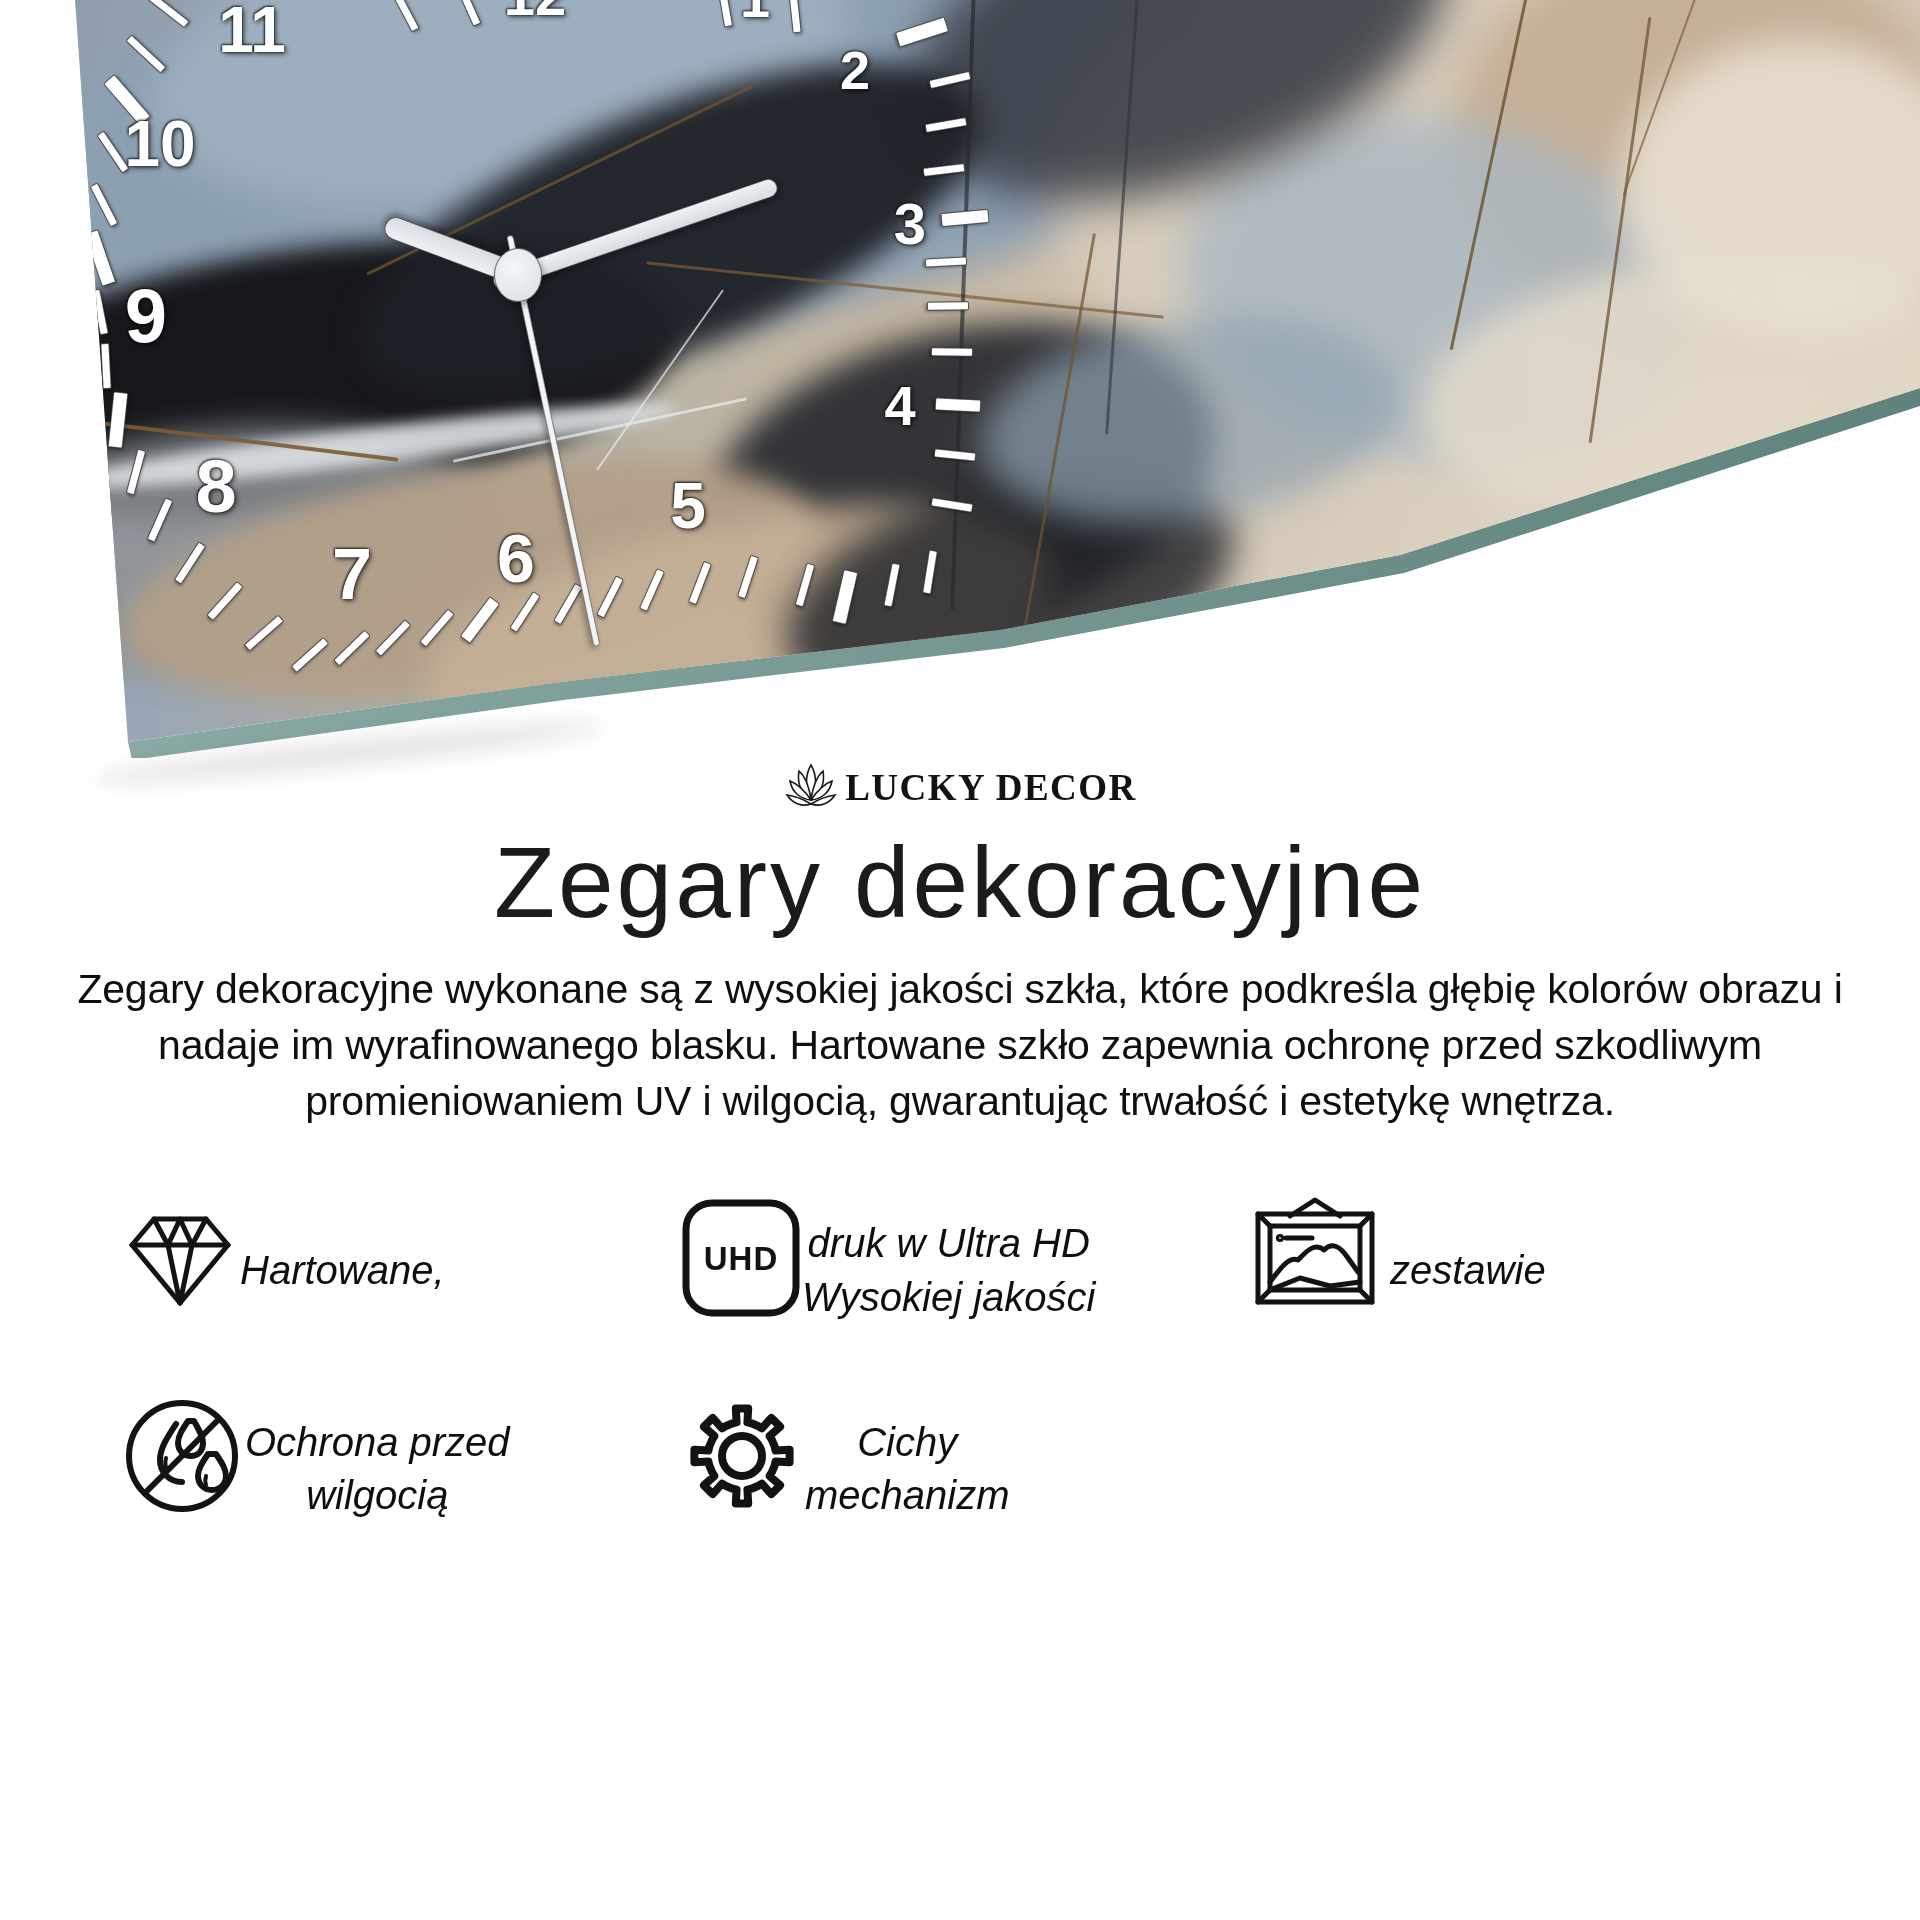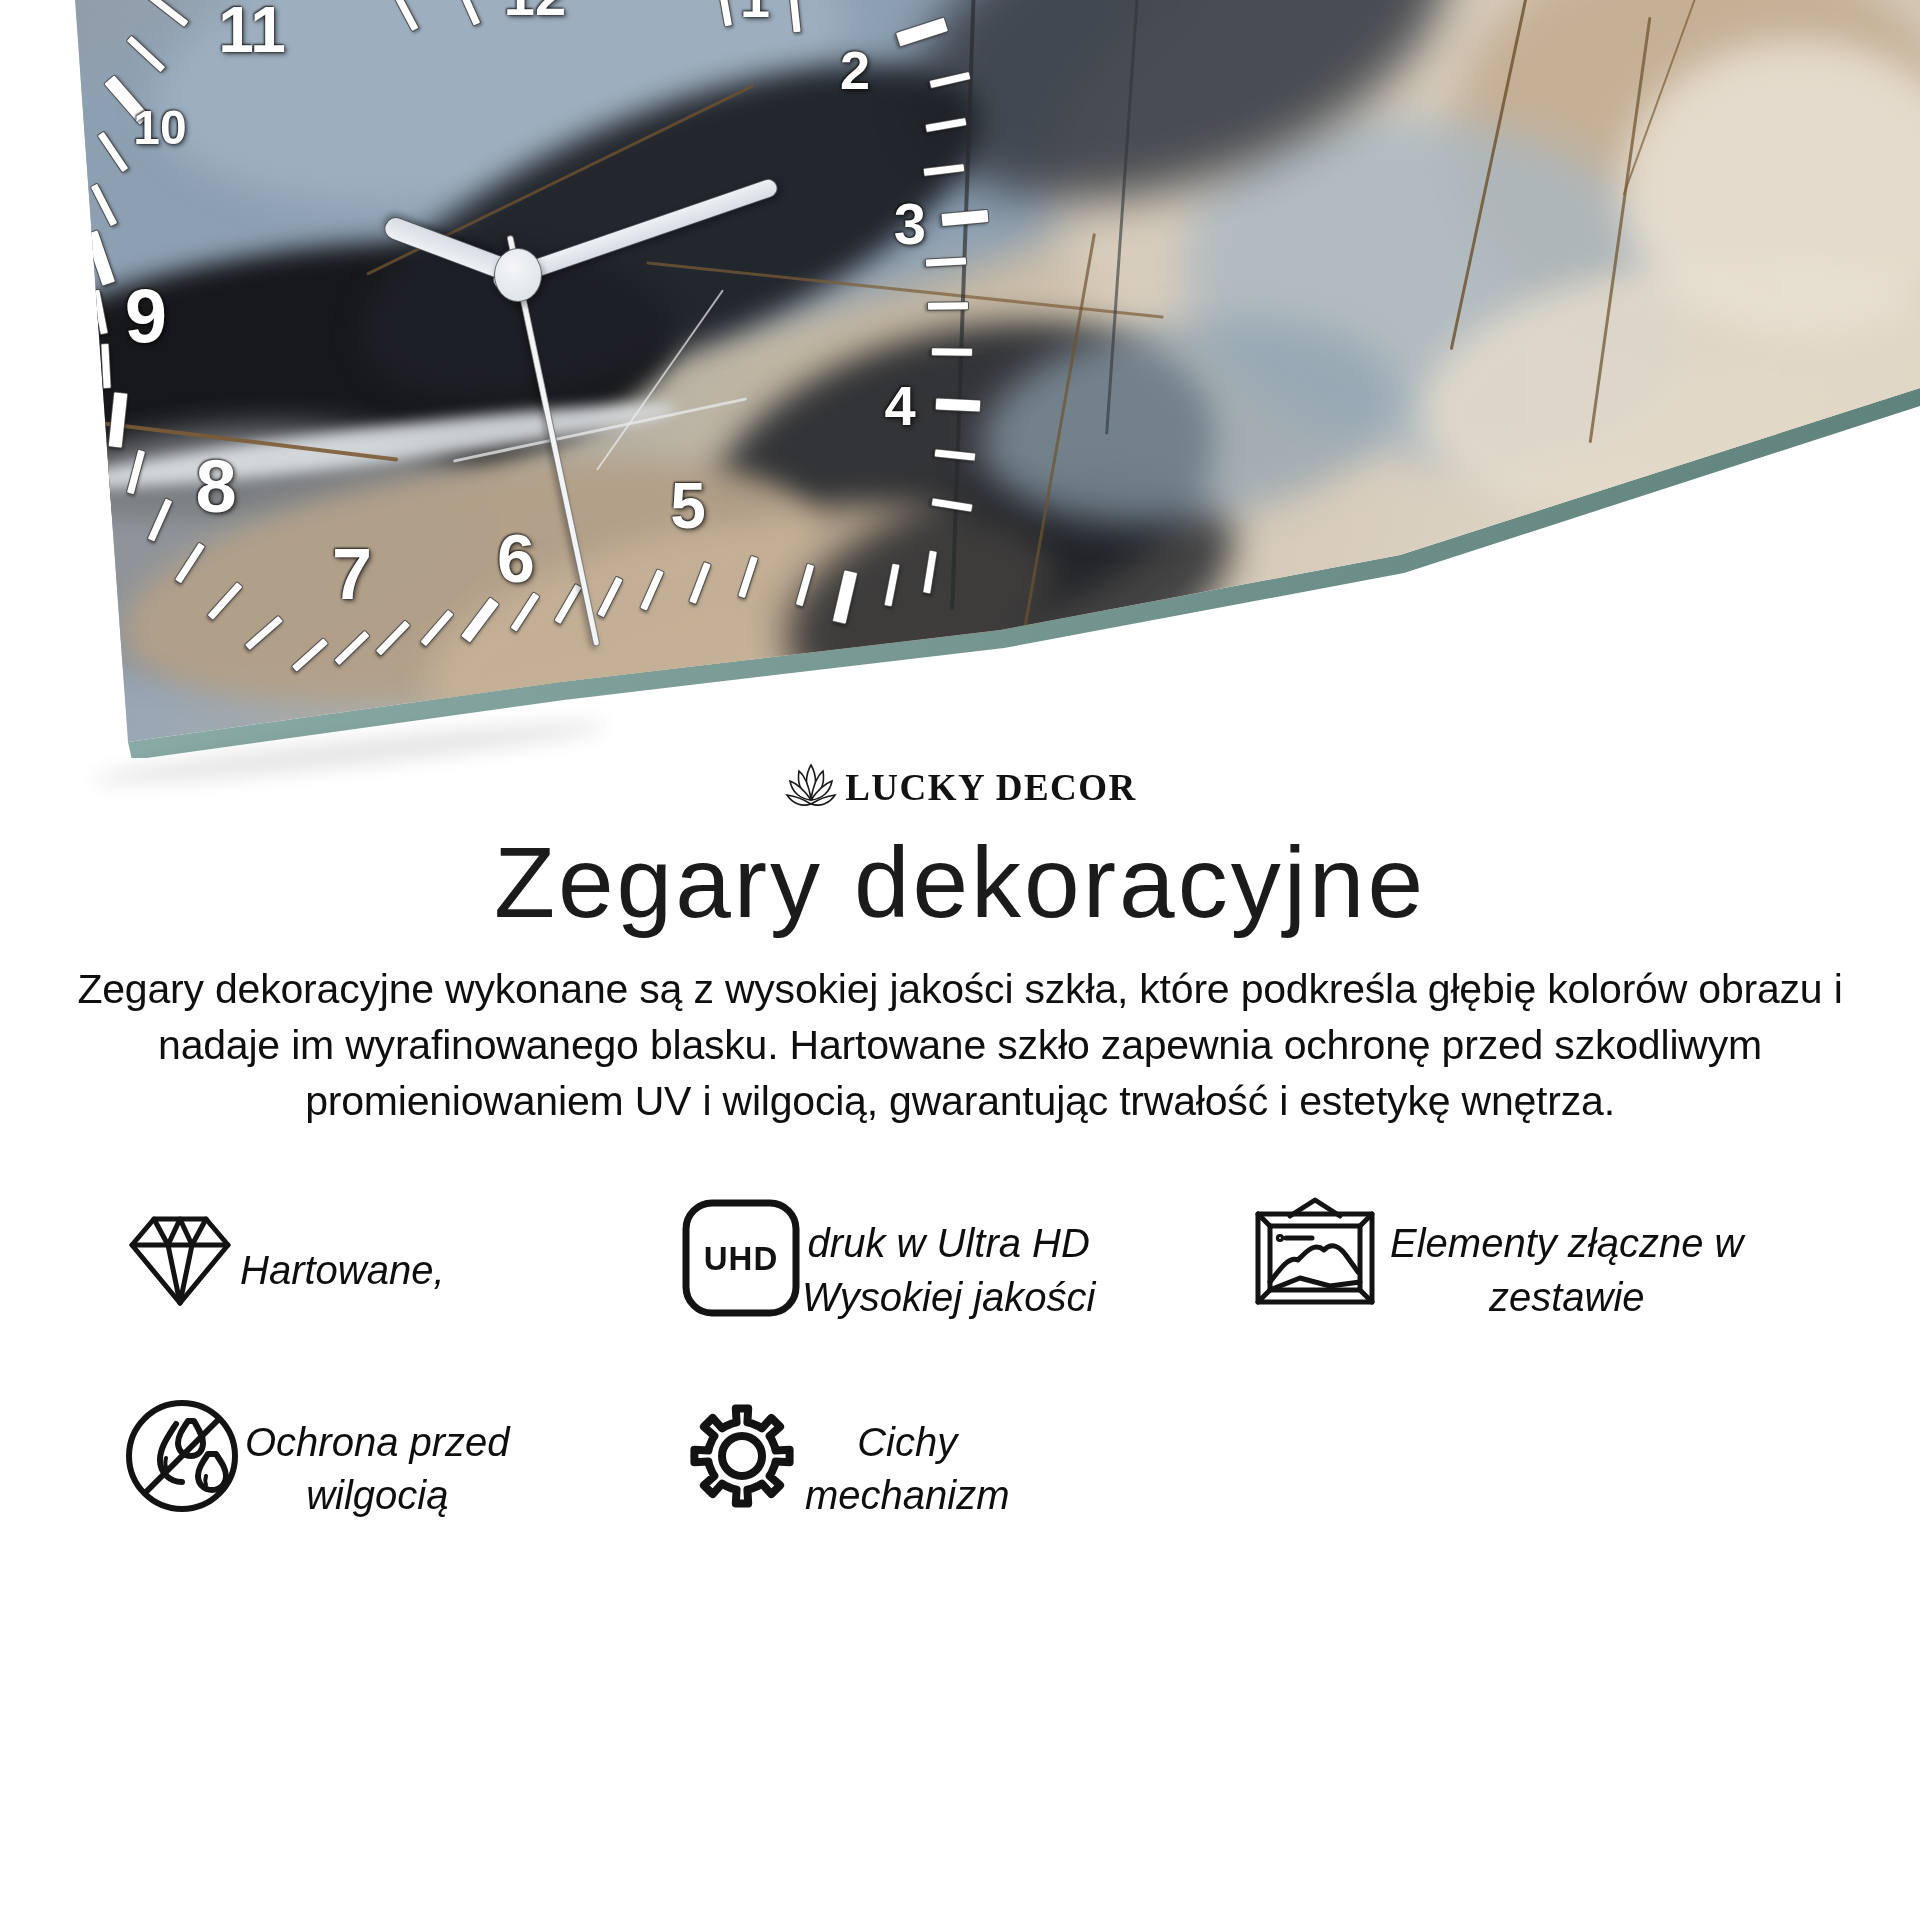--- a/index.html
+++ b/index.html
@@ -133,21 +133,21 @@
       <span class="numeral" style="left: 535px; top: -4px; font-size: 56px;">12</span>
       <span class="numeral" style="left: 755px; top: -2px; font-size: 54px;">1</span>
       <span class="numeral" style="left: 855px; top: 70px; font-size: 54px;">2</span>
       <span class="numeral" style="left: 910px; top: 224px; font-size: 58px;">3</span>
       <span class="numeral" style="left: 900px; top: 406px; font-size: 56px;">4</span>
       <span class="numeral" style="left: 688px; top: 506px; font-size: 64px;">5</span>
       <span class="numeral" style="left: 516px; top: 558px; font-size: 68px;">6</span>
       <span class="numeral" style="left: 352px; top: 574px; font-size: 72px;">7</span>
       <span class="numeral" style="left: 216px; top: 487px; font-size: 74px;">8</span>
       <span class="numeral" style="left: 146px; top: 316px; font-size: 76px;">9</span>
-      <span class="numeral" style="left: 160px; top: 128px; font-size: 48px;">10</span>
+      <span class="numeral" style="left: 160px; top: 144px; font-size: 64px;">10</span>
       <span class="numeral" style="left: 252px; top: 30px; font-size: 64px;">11</span>
       <div class="hand second" style="left: 478px; top: 270.5px; width: 418px; height: 5px; transform-origin: 40px 50%; transform: rotate(78deg);"></div>
       <div class="hand" style="left: 504px; top: 262.5px; width: 154px; height: 21px; transform-origin: 14px 50%; transform: rotate(-159.4deg);"></div>
       <div class="hand" style="left: 492px; top: 264.5px; width: 298px; height: 17px; transform-origin: 26px 50%; transform: rotate(-19deg);"></div>
       <div class="pivot" style="left: 518px; top: 275px;"></div>
     </div>
 </div>
 
 <div class="brand-row">
   <svg width="56" height="56" viewBox="0 0 56 56" style="stroke:#1a1a1a;fill:#fff;stroke-width:1.6;">
@@ -202,21 +202,20 @@
           <line x1="132" y1="20" x2="120" y2="32"></line>
       <line x1="18" y1="108" x2="30" y2="96"></line>
           <line x1="132" y1="108" x2="120" y2="96"></line>
       <circle cx="40" cy="44" r="1.6"></circle>
           <line x1="46" y1="44" x2="72" y2="44"></line>
       <path d="M30 88 C42 72 50 62 58 66 C66 58 74 48 84 56 C92 48 100 52 108 64 L118 78"></path>
       <path d="M30 96 L60 84 L90 92 L120 88"></path>
     </svg>
       </div>
       <div class="feature-label">
-        <div>Elementy złączne w</div>
         <div>zestawie</div>
       </div>
     </div>
     <div class="feature">
       <div class="icon-box">
         <svg class="fi" width="125" height="125" viewBox="0 0 125 125" stroke-width="6">
       <circle cx="62" cy="62" r="53"></circle>
       <line x1="99" y1="25" x2="25" y2="99"></line>
       <path d="M56 30 C47 44 40 54 40 66 C40 79 50 88 62 88"></path>
       <path d="M78 25 C72 34 68 40 68 47 C68 55 74 60 81 60 C88 60 93 55 93 47 C93 40 89 34 84 25 Z" transform="translate(-10,2)"></path>

